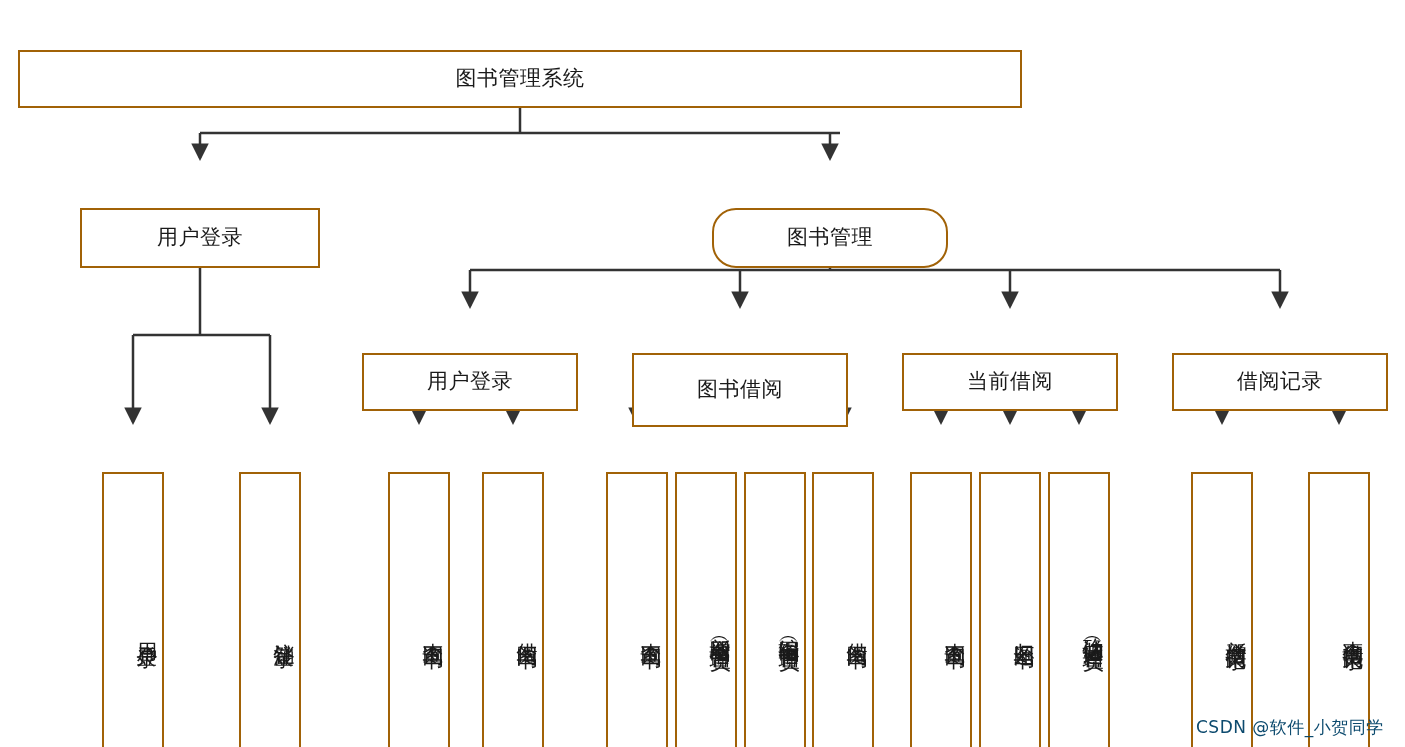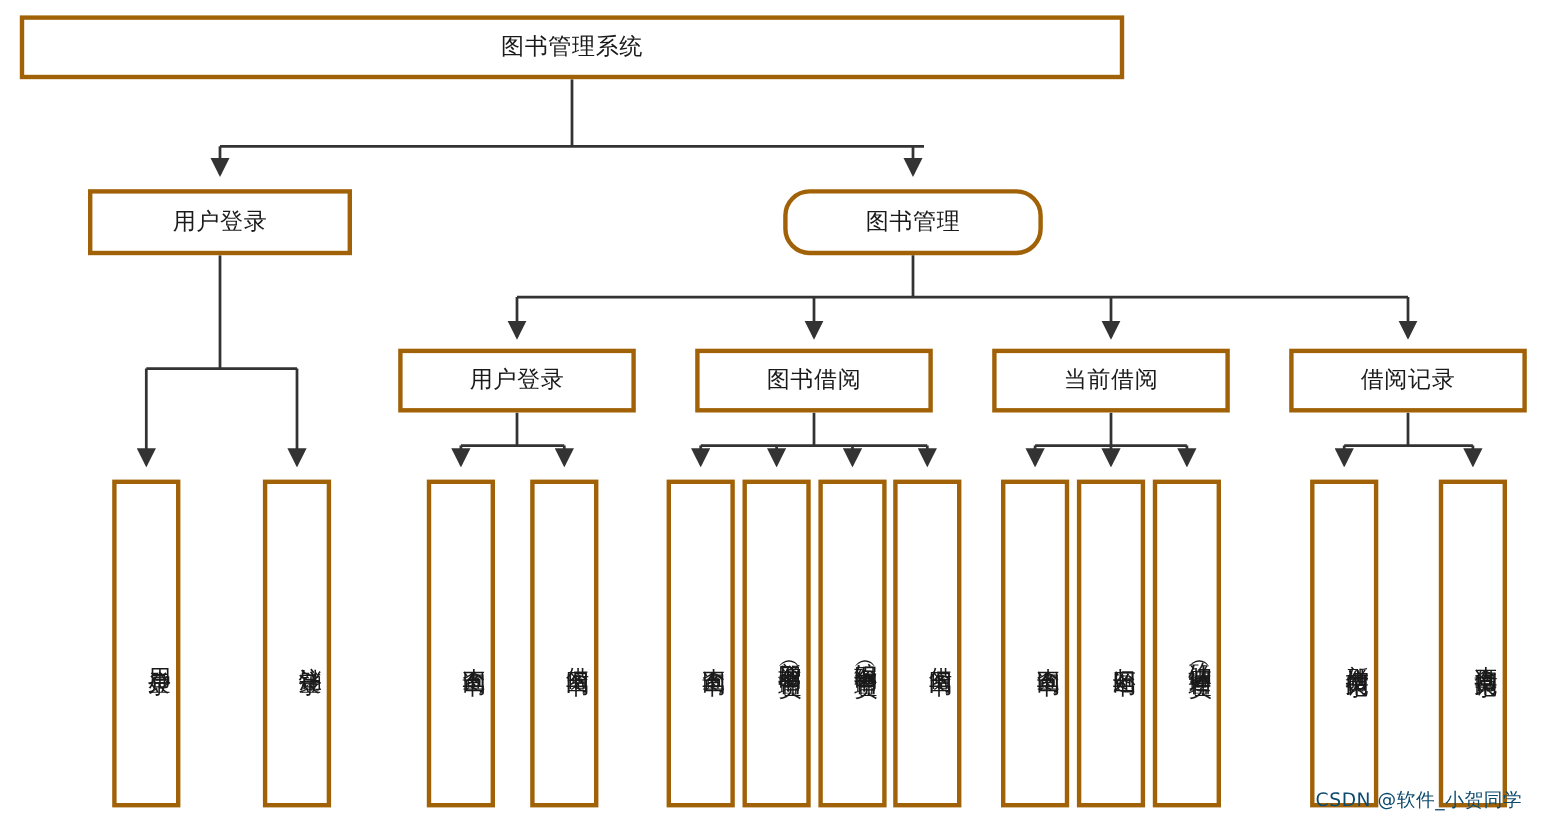--- a/index.html
+++ b/index.html
@@ -20,26 +20,27 @@
     position: absolute;
     left: 0;
     top: 0;
     width: 1405px;
     height: 747px;
     pointer-events: none;
   }
   .node {
     position: absolute;
     box-sizing: border-box;
-    border: 4px solid #a16207;
+    border: 2px solid #a16207;
     background: #ffffff;
     display: flex;
     align-items: center;
     justify-content: center;
     color: #1a1a1a;
+    margin-top: 36px;
   }
   .node.horiz {
     font-size: 21px;
     letter-spacing: 0.5px;
     line-height: 1.1;
   }
   .node.vert {
     writing-mode: vertical-rl;
     text-orientation: upright;
     font-size: 21px;
@@ -125,21 +126,21 @@
   <div class="node horiz" style="left:80px; top:172px; width:240px; height:60px;">
     <span>用户登录</span>
   </div>
   <div class="node horiz" style="left:712px; top:172px; width:236px; height:60px;border-radius:24px;">
     <span>图书管理</span>
   </div>
 
   <div class="node horiz" style="left:362px; top:317px; width:216px; height:58px;">
     <span>用户登录</span>
   </div>
-  <div class="node horiz" style="left:632px; top:317px; width:216px; height:58px;">
+  <div class="node horiz" style="left:632px; top:317px; width:216px; height:74px;">
     <span>图书借阅</span>
   </div>
   <div class="node horiz" style="left:902px; top:317px; width:216px; height:58px;font-family:Liberation Serif, serif;">
     <span>当前借阅</span>
   </div>
   <div class="node horiz" style="left:1172px; top:317px; width:216px; height:58px;">
     <span>借阅记录</span>
   </div>
 
   <div class="node vert" style="left:102px; top:436px; width:62px; height:298px;">

